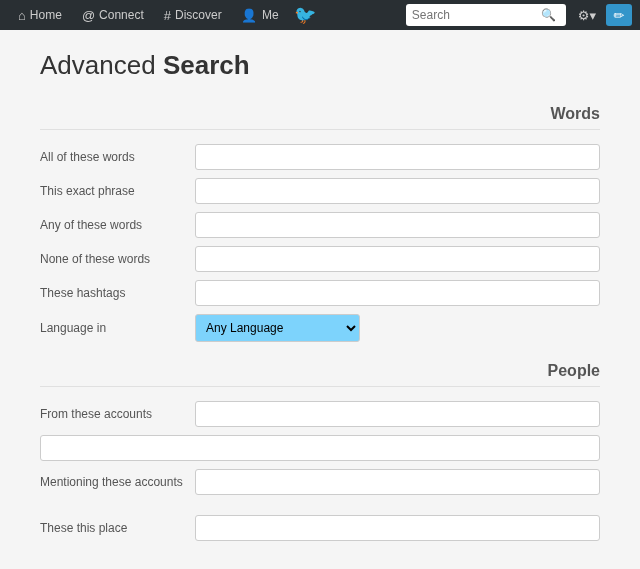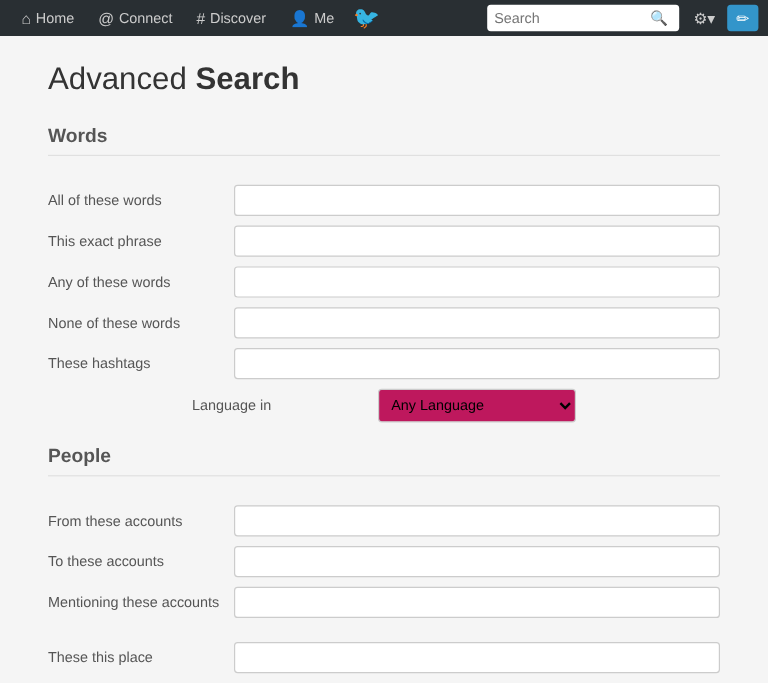--- a/index.html
+++ b/index.html
@@ -92,29 +92,29 @@
     .page-title strong { font-weight: 700; }
 
     
     .section {
       margin-bottom: 20px;
     }
     .section-title {
       font-size: 16px;
       font-weight: 700;
       color: #555;
-      margin-bottom: 24px;
+      margin-bottom: 14px;
       border-bottom: 1px solid #e0e0e0;
       padding-bottom: 6px;
+      text-align: right;
     }
     .form-row {
       display: flex;
       align-items: center;
       margin-bottom: 8px;
-      justify-content: center;
     }
     .form-label {
       width: 155px;
       font-size: 12px;
       color: #555;
       flex-shrink: 0;
     }
     .form-input {
       flex: 1;
       height: 26px;
@@ -124,21 +124,21 @@
       font-size: 12px;
       background: #fff;
       outline: none;
     }
     .form-select {
       height: 28px;
       border: 1px solid #ccc;
       border-radius: 3px;
       padding: 2px 6px;
       font-size: 12px;
-      background: #be185d;
+      background: #7dd3fc;
       outline: none;
       width: 165px;
     }
   </style>
 </head>
 <body>
 
 <nav class="topnav">
   <a class="nav-item">
     <span class="nav-icon">⌂</span>
@@ -212,21 +212,20 @@
   </div>
 
   <div class="section">
     <div class="section-title">People</div>
 
     <div class="form-row">
       <label class="form-label">From these accounts</label>
       <input class="form-input" type="text" style="">
     </div>
     <div class="form-row">
-      <label class="form-label">To these accounts</label>
       <input class="form-input" type="text" style="">
     </div>
     <div class="form-row">
       <label class="form-label">Mentioning these accounts</label>
       <input class="form-input" type="text" style="">
     </div>
   </div>
 
   <div class="section">
 

